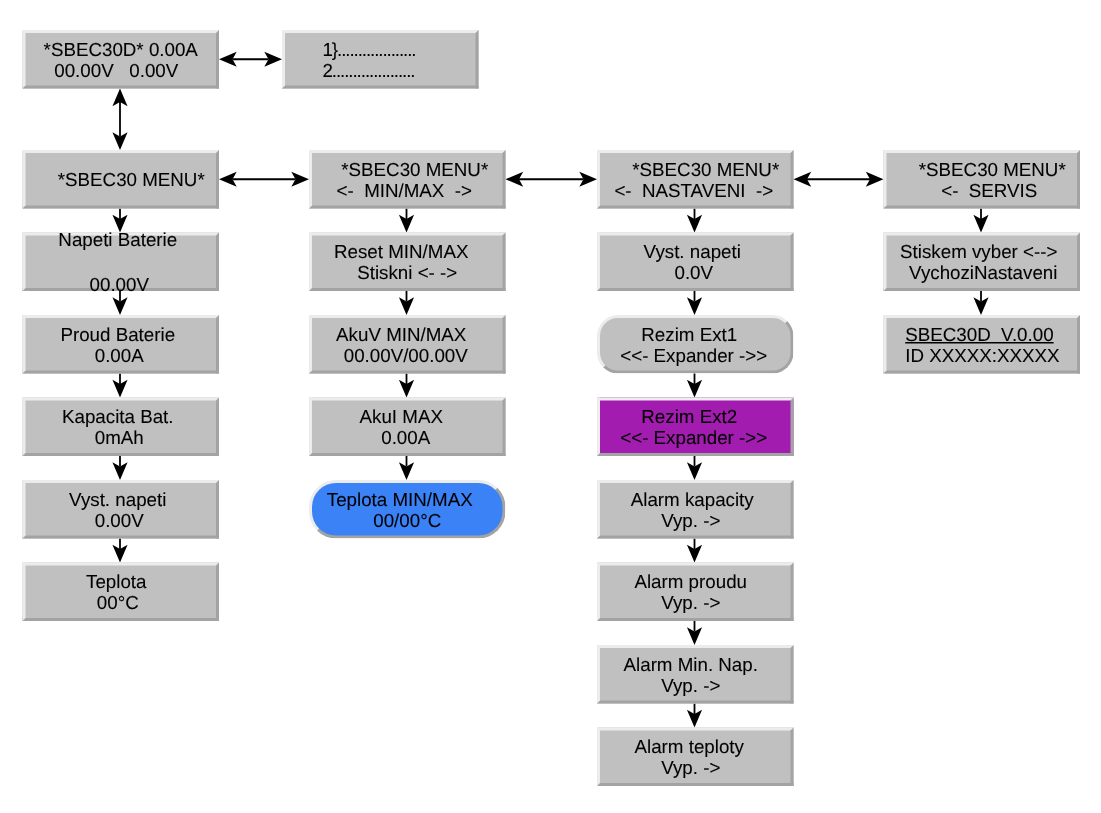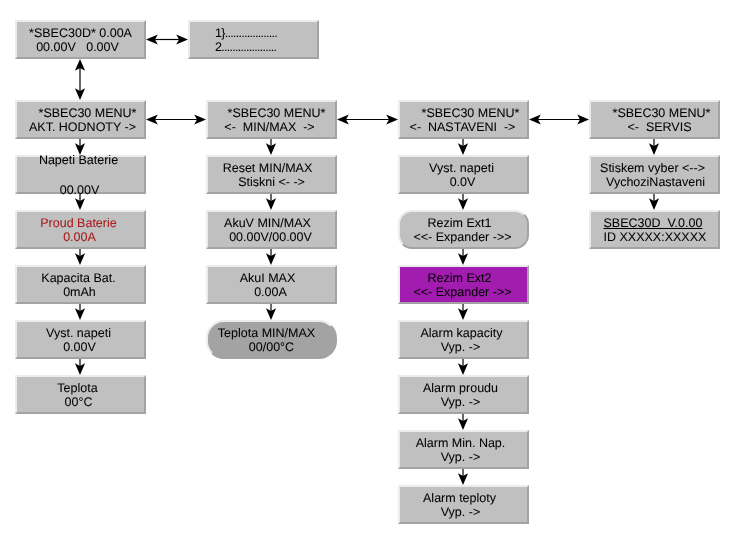--- a/index.html
+++ b/index.html
@@ -128,27 +128,26 @@
       <div class="node align-center" style="left: 15px; top: 20px; width: 131px; height: 39px; background: rgb(192, 192, 192); border-color: rgb(236, 236, 236) rgb(163, 163, 163) rgb(163, 163, 163) rgb(236, 236, 236); color: rgb(0, 0, 0);">
         <span class="ln" style="transform: translate3d(0px, 0px, 0px);">*SBEC30D* 0.00A</span>
         <span class="ln" style="transform: translate3d(-3px, 0px, 0px);">00.00V   0.00V</span>
       </div>
       <div class="node align-left" style="left: 188px; top: 20px; width: 131px; height: 39px; background: rgb(192, 192, 192); border-color: rgb(236, 236, 236) rgb(163, 163, 163) rgb(163, 163, 163) rgb(236, 236, 236); color: rgb(0, 0, 0); padding-left: 25px; letter-spacing: -0.72px;">
         <span class="ln" style="transform: translate3d(0px, 0px, 0px);">1}...................</span>
         <span class="ln" style="transform: translate3d(0px, 0px, 0px);">2....................</span>
       </div>
       <div class="node align-center" style="left: 15px; top: 100px; width: 131px; height: 39px; background: rgb(192, 192, 192); border-color: rgb(236, 236, 236) rgb(163, 163, 163) rgb(163, 163, 163) rgb(236, 236, 236); color: rgb(0, 0, 0);">
         <span class="ln" style="transform: translate3d(7px, 0px, 0px);">*SBEC30 MENU*</span>
-        <span class="ln" style="transform: translate3d(2px, 0px, 0px);">AKT. HODNOTY -&gt;</span>
       </div>
       <div class="node align-center" style="left: 15px; top: 155px; width: 131px; height: 39px; background: rgb(192, 192, 192); border-color: rgb(236, 236, 236) rgb(163, 163, 163) rgb(163, 163, 163) rgb(236, 236, 236); color: rgb(0, 0, 0); gap: 15px;">
         <span class="ln" style="transform: translate3d(-2px, 0px, 0px);">Napeti Baterie</span>
         <span class="ln" style="transform: translate3d(-1px, 0px, 0px);">00.00V</span>
       </div>
-      <div class="node align-center" style="left: 15px; top: 210px; width: 131px; height: 39px; background: rgb(192, 192, 192); border-color: rgb(236, 236, 236) rgb(163, 163, 163) rgb(163, 163, 163) rgb(236, 236, 236); color: #b91c1c;">
+      <div class="node align-center" style="left: 15px; top: 210px; width: 131px; height: 39px; background: rgb(192, 192, 192); border-color: rgb(236, 236, 236) rgb(163, 163, 163) rgb(163, 163, 163) rgb(236, 236, 236); color: #000000;">
         <span class="ln" style="transform: translate3d(-2px, 0px, 0px);">Proud Baterie</span>
         <span class="ln" style="transform: translate3d(-1px, 0px, 0px);">0.00A</span>
       </div>
       <div class="node align-center" style="left: 15px; top: 265px; width: 131px; height: 39px; background: rgb(192, 192, 192); border-color: rgb(236, 236, 236) rgb(163, 163, 163) rgb(163, 163, 163) rgb(236, 236, 236); color: rgb(0, 0, 0);">
         <span class="ln" style="transform: translate3d(-2px, 0px, 0px);">Kapacita Bat.</span>
         <span class="ln" style="transform: translate3d(-1px, 0px, 0px);">0mAh</span>
       </div>
       <div class="node align-center" style="left: 15px; top: 320px; width: 131px; height: 39px; background: rgb(192, 192, 192); border-color: rgb(236, 236, 236) rgb(163, 163, 163) rgb(163, 163, 163) rgb(236, 236, 236); color: rgb(0, 0, 0);">
         <span class="ln" style="transform: translate3d(-2px, 0px, 0px);">Vyst. napeti</span>
         <span class="ln" style="transform: translate3d(-1px, 0px, 0px);">0.00V</span>
@@ -166,21 +165,21 @@
         <span class="ln" style="transform: translate3d(0px, 0px, 0px);">Stiskni &lt;- -&gt;</span>
       </div>
       <div class="node align-center" style="left: 206px; top: 210px; width: 131px; height: 39px; background: rgb(192, 192, 192); border-color: rgb(236, 236, 236) rgb(163, 163, 163) rgb(163, 163, 163) rgb(236, 236, 236); color: rgb(0, 0, 0);">
         <span class="ln" style="transform: translate3d(-4px, 0px, 0px);">AkuV MIN/MAX</span>
         <span class="ln" style="transform: translate3d(-1px, 0px, 0px);">00.00V/00.00V</span>
       </div>
       <div class="node align-center" style="left: 206px; top: 265px; width: 131px; height: 39px; background: rgb(192, 192, 192); border-color: rgb(236, 236, 236) rgb(163, 163, 163) rgb(163, 163, 163) rgb(236, 236, 236); color: rgb(0, 0, 0);">
         <span class="ln" style="transform: translate3d(-4px, 0px, 0px);">AkuI MAX</span>
         <span class="ln" style="transform: translate3d(-1px, 0px, 0px);">0.00A</span>
       </div>
-      <div class="node align-center" style="left: 206px; top: 320px; width: 131px; height: 39px; background: #a3a3a3; border-color: rgb(236, 236, 236) rgb(163, 163, 163) rgb(163, 163, 163) rgb(236, 236, 236); color: rgb(0, 0, 0); border-radius: 18px;">
+      <div class="node align-center" style="left: 206px; top: 320px; width: 131px; height: 39px; background: #3b82f6; border-color: rgb(236, 236, 236) rgb(163, 163, 163) rgb(163, 163, 163) rgb(236, 236, 236); color: rgb(0, 0, 0); border-radius: 18px;">
         <span class="ln" style="transform: translate3d(-5px, 0px, 0px);">Teplota MIN/MAX</span>
         <span class="ln" style="transform: translate3d(0px, 0px, 0px);">00/00°C</span>
       </div>
       <div class="node align-center" style="left: 398px; top: 100px; width: 131px; height: 39px; background: rgb(192, 192, 192); border-color: rgb(236, 236, 236) rgb(163, 163, 163) rgb(163, 163, 163) rgb(236, 236, 236); color: rgb(0, 0, 0);">
         <span class="ln" style="transform: translate3d(7px, 0px, 0px);">*SBEC30 MENU*</span>
         <span class="ln" style="transform: translate3d(-1px, 0px, 0px);">&lt;-  NASTAVENI  -&gt;</span>
       </div>
       <div class="node align-center" style="left: 398px; top: 155px; width: 131px; height: 39px; background: rgb(192, 192, 192); border-color: rgb(236, 236, 236) rgb(163, 163, 163) rgb(163, 163, 163) rgb(236, 236, 236); color: rgb(0, 0, 0);">
         <span class="ln" style="transform: translate3d(-2px, 0px, 0px);">Vyst. napeti</span>
         <span class="ln" style="transform: translate3d(-1px, 0px, 0px);">0.0V</span>

